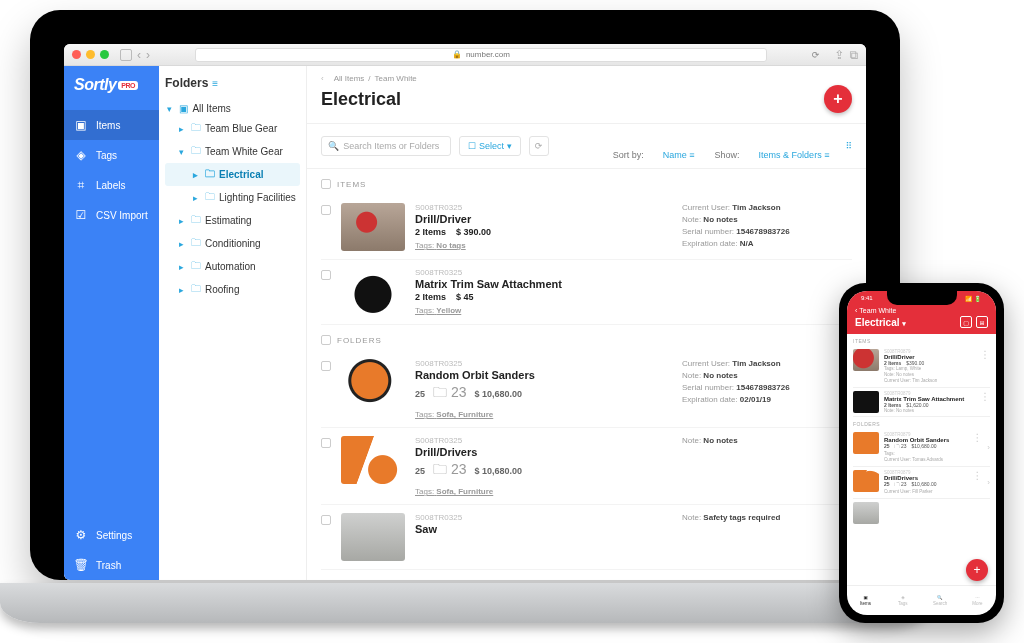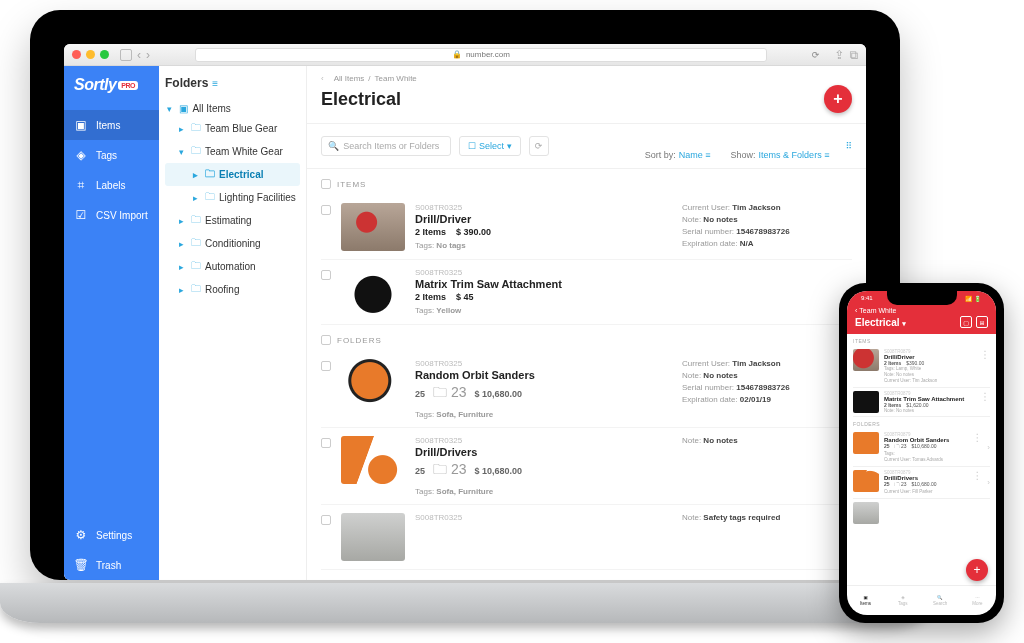--- a/index.html
+++ b/index.html
@@ -72,21 +72,21 @@
   .crumbs .back{margin-right:6px;color:#bbb;}
   .page-title-row{display:flex;align-items:center;justify-content:space-between;margin-top:2px;}
   .page-title{font-size:18px;font-weight:700;color:#222;}
   .add-fab{width:28px;height:28px;border-radius:50%;background:#e42f3a;color:#fff;display:flex;align-items:center;justify-content:center;font-size:16px;font-weight:700;box-shadow:0 2px 4px rgba(0,0,0,.25);}
 
   .controls-row{display:flex;align-items:center;gap:8px;padding:8px 14px;border-bottom:1px solid #f0f0f0;font-size:9px;color:#777;}
   .searchbox{width:130px;height:20px;border:1px solid #e3e3e3;border-radius:3px;display:flex;align-items:center;gap:4px;padding:0 6px;color:#aaa;}
   .select-btn{height:20px;border:1px solid #e3e3e3;border-radius:3px;padding:0 8px;display:flex;align-items:center;gap:3px;color:#2aa7de;cursor:pointer;}
   .refresh-btn{height:20px;width:20px;border:1px solid #e3e3e3;border-radius:3px;display:flex;align-items:center;justify-content:center;color:#aaa;cursor:pointer;}
   .controls-spacer{flex:1;}
-  .sort-by, .show-by{display:flex;align-items:center;gap:3px;margin-top:18px;}
+  .sort-by, .show-by{display:flex;align-items:center;gap:19px;margin-top:18px;}
   .blue{color:#2aa7de;cursor:pointer;}
   .grid-icon{margin-left:8px;}
 
   .content{flex:1;overflow:hidden;padding:0 14px;}
   .section-head{display:flex;align-items:center;gap:6px;font-size:8px;color:#999;letter-spacing:1px;padding:10px 0 6px;}
   .section-head .chk{width:10px;height:10px;border:1px solid #ccc;border-radius:2px;}
 
   .item-card{display:flex;gap:10px;padding:8px 0;border-bottom:1px solid #f3f3f3;font-size:9px;color:#666;}
   .item-card .chk{width:10px;height:10px;border:1px solid #ccc;border-radius:2px;margin-top:2px;flex-shrink:0;}
   .thumb{width:64px;height:48px;border-radius:3px;flex-shrink:0;}
@@ -96,21 +96,21 @@
   .thumb.t4{background:linear-gradient(110deg,#e87a2a 0 40%, transparent 41%), radial-gradient(circle at 65% 70%, #e87a2a 0 14px, transparent 15px), #fff;}
   .thumb.t5{background:linear-gradient(#cfd0cf,#a7a8a4);}
   .item-col{flex:1;min-width:0;}
   .sku{font-size:8px;color:#bbb;}
   .iname{font-size:11px;font-weight:700;color:#222;margin:1px 0;}
   .stats{display:flex;gap:10px;align-items:center;margin:2px 0;}
   .stats b{color:#222;}
   .meta-col{width:170px;font-size:8px;color:#999;flex-shrink:0;}
   .meta-col div{margin-bottom:3px;}
   .meta-col b{color:#444;font-weight:600;}
-  .tags-row{font-size:8px;color:#999;margin-top:4px;}
+  .tags-row{font-size:8px;color:#999;margin-top:4px;text-decoration:underline;}
 
   .folder-stats{display:flex;align-items:center;gap:8px;}
   .folder-stats .ficon{color:#999;font-size:14px;}
 
   
   .phone{position:absolute;right:20px;bottom:20px;width:165px;height:340px;background:#000;border-radius:26px;padding:8px;box-shadow:0 10px 30px rgba(0,0,0,.35);}
   .phone-notch{position:absolute;top:8px;left:50%;transform:translateX(-50%);width:70px;height:14px;background:#000;border-radius:0 0 10px 10px;z-index:5;}
   .phone-screen{width:100%;height:100%;background:#fff;border-radius:20px;overflow:hidden;display:flex;flex-direction:column;font-size:6px;}
   .p-status{height:14px;background:#e42f3a;color:#fff;display:flex;align-items:center;justify-content:space-between;padding:0 14px;font-size:6px;}
   .p-head{background:#e42f3a;color:#fff;padding:2px 8px 6px;}
@@ -370,20 +370,21 @@
             <div class="meta-col">
               <div><span>Note:</span> <b>No notes</b></div>
             </div>
           </div>
 
           <div class="item-card">
             <div class="chk"></div>
             <div class="thumb t5"></div>
             <div class="item-col">
               <div class="sku">S008TR0325</div>
+              <div class="iname">Saw</div>
             </div>
             <div class="meta-col">
               <div><span>Note:</span> <b>Safety tags required</b></div>
             </div>
           </div>
 
         </div>
       </div>
     </div>
   </div>

